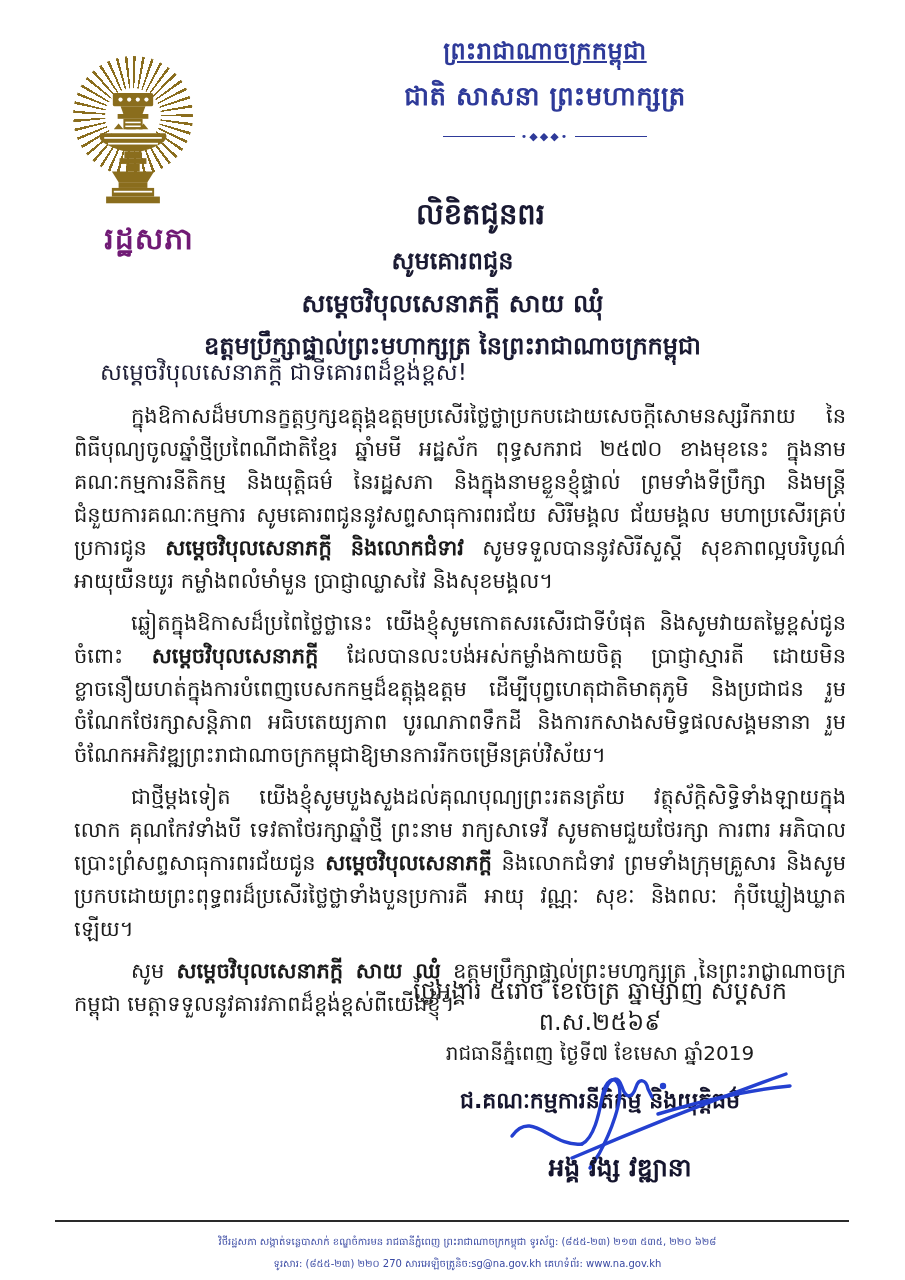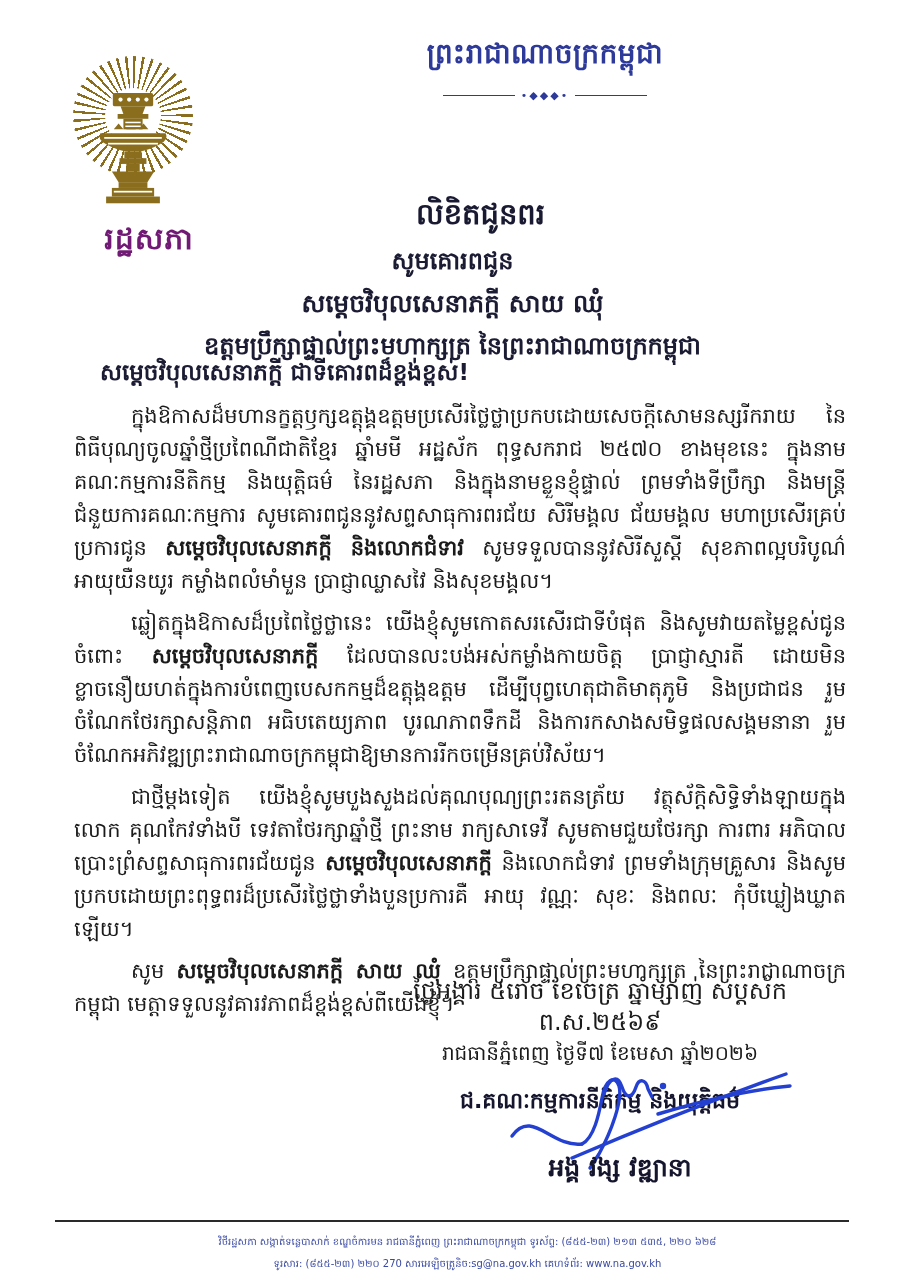--- a/index.html
+++ b/index.html
@@ -15,33 +15,33 @@
     background:repeating-conic-gradient(#8a6d1d 0deg 2.6deg, rgba(255,255,255,0) 2.6deg 8.8deg);
   }
   .rays-hole{position:absolute;left:47px;top:40px;width:56px;height:56px;border-radius:50%;background:#fff;}
   .vase{position:absolute;left:27px;top:10px;}
   .emblem-label{
     position:absolute;top:172px;left:16px;width:150px;
     color:#701a75;font-weight:bold;font-size:30px;letter-spacing:1px;
   }
   
   .header-center{position:absolute;left:240px;top:36px;width:610px;text-align:center;color:#2e3a99;}
-  .kingdom{font-size:28px;font-weight:bold;letter-spacing:.5px;}
+  .kingdom{font-size:24px;font-weight:bold;letter-spacing:.5px;text-decoration:underline;}
   .motto{font-size:26px;font-weight:bold;margin-top:9px;letter-spacing:.5px;}
   .divider{margin-top:13px;display:flex;align-items:center;justify-content:center;color:#2e3a99;}
   .divider .rule{height:1px;width:72px;background:#2e3a99;}
   .divider .orn{font-size:11px;letter-spacing:2px;padding:0 6px;line-height:11px;}
   
   .doc-title{position:absolute;left:0;top:196px;width:905px;text-align:center;
     font-size:29px;font-weight:bold;color:#191932;padding-left:28px;}
   .recipient{position:absolute;left:0;top:246px;width:905px;text-align:center;color:#1b1b33;}
   .recipient .r1{font-size:24px;font-weight:bold;}
   .recipient .r2{font-size:25px;font-weight:bold;margin-top:7px;}
   .recipient .r3{font-size:24px;font-weight:bold;margin-top:7px;}
-  .salutation{position:absolute;left:100px;top:358px;font-size:23px;font-weight:bold;color:#1b1b33;}
+  .salutation{position:absolute;left:100px;top:358px;font-size:23px;font-weight:normal;color:#1b1b33;}
   
   .letter-body{position:absolute;left:62px;top:400px;width:784px;}
   .letter-body p{
     margin:0 0 9px 12px;text-indent:57px;text-align:justify;
     font-size:21px;line-height:33px;color:#1a1a1a;
   }
   .letter-body .b{font-weight:bold;}
   
   .closing{position:absolute;left:350px;top:976px;width:500px;text-align:center;color:#1a1a1a;}
   .closing .c1{font-size:24px;line-height:31px;}
@@ -89,20 +89,21 @@
         <rect x="20" y="82" width="60" height="1.8"></rect>
         <rect x="24" y="88" width="52" height="1.8"></rect>
         <rect x="30" y="138" width="40" height="1.8"></rect>
       </g>
     </svg>
     <div class="emblem-label">រដ្ឋសភា</div>
   </div>
 
   <div class="header-center">
     <div class="kingdom">ព្រះរាជាណាចក្រកម្ពុជា</div>
+    <div class="motto">ជាតិ សាសនា ព្រះមហាក្សត្រ</div>
     <div class="divider">
       <span class="rule"></span>
       <span class="orn">•◆◆◆•</span>
       <span class="rule"></span>
     </div>
   </div>
 
   <div class="doc-title">លិខិតជូនពរ</div>
 
   <div class="recipient">
@@ -115,21 +116,21 @@
 
   <div class="letter-body">
       <p><span>ក្នុងឱកាសដ៏មហានក្ខត្តឫក្សឧត្តុង្គឧត្តមប្រសើរថ្លៃថ្លាប្រកបដោយសេចក្តីសោមនស្សរីករាយ នៃពិធីបុណ្យចូលឆ្នាំថ្មីប្រពៃណីជាតិខ្មែរ ឆ្នាំមមី អដ្ឋស័ក ពុទ្ធសករាជ ២៥៧០ ខាងមុខនេះ ក្នុងនាមគណៈកម្មការនីតិកម្ម និងយុត្តិធម៌ នៃរដ្ឋសភា និងក្នុងនាមខ្លួនខ្ញុំផ្ទាល់ ព្រមទាំងទីប្រឹក្សា និងមន្ត្រីជំនួយការគណៈកម្មការ សូមគោរពជូននូវសព្ទសាធុការពរជ័យ សិរីមង្គល ជ័យមង្គល មហាប្រសើរគ្រប់ប្រការជូន </span><span class="b">សម្តេចវិបុលសេនាភក្តី និងលោកជំទាវ</span><span> សូមទទួលបាននូវសិរីសួស្តី សុខភាពល្អបរិបូណ៌ អាយុយឺនយូរ កម្លាំងពលំមាំមួន ប្រាជ្ញាឈ្លាសវៃ និងសុខមង្គល។</span></p>
       <p><span>ឆ្លៀតក្នុងឱកាសដ៏ប្រពៃថ្លៃថ្លានេះ យើងខ្ញុំសូមកោតសរសើរជាទីបំផុត និងសូមវាយតម្លៃខ្ពស់ជូនចំពោះ </span><span class="b">សម្តេចវិបុលសេនាភក្តី</span><span> ដែលបានលះបង់អស់កម្លាំងកាយចិត្ត ប្រាជ្ញាស្មារតី ដោយមិនខ្លាចនឿយហត់ក្នុងការបំពេញបេសកកម្មដ៏ឧត្តុង្គឧត្តម ដើម្បីបុព្វហេតុជាតិមាតុភូមិ និងប្រជាជន រួមចំណែកថែរក្សាសន្តិភាព អធិបតេយ្យភាព បូរណភាពទឹកដី និងការកសាងសមិទ្ធផលសង្គមនានា រួមចំណែកអភិវឌ្ឍព្រះរាជាណាចក្រកម្ពុជាឱ្យមានការរីកចម្រើនគ្រប់វិស័យ។</span></p>
       <p><span>ជាថ្មីម្តងទៀត យើងខ្ញុំសូមបួងសួងដល់គុណបុណ្យព្រះរតនត្រ័យ វត្ថុស័ក្តិសិទ្ធិទាំងឡាយក្នុងលោក គុណកែវទាំងបី ទេវតាថែរក្សាឆ្នាំថ្មី ព្រះនាម រាក្យសាទេវី សូមតាមជួយថែរក្សា ការពារ អភិបាល ប្រោះព្រំសព្ទសាធុការពរជ័យជូន </span><span class="b">សម្តេចវិបុលសេនាភក្តី</span><span> និងលោកជំទាវ ព្រមទាំងក្រុមគ្រួសារ និងសូមប្រកបដោយព្រះពុទ្ធពរដ៏ប្រសើរថ្លៃថ្លាទាំងបួនប្រការគឺ អាយុ វណ្ណៈ សុខៈ និងពលៈ កុំបីឃ្លៀងឃ្លាតឡើយ។</span></p>
       <p><span>សូម </span><span class="b">សម្តេចវិបុលសេនាភក្តី សាយ ឈុំ</span><span> ឧត្តមប្រឹក្សាផ្ទាល់ព្រះមហាក្សត្រ នៃព្រះរាជាណាចក្រកម្ពុជា មេត្តាទទួលនូវគារវភាពដ៏ខ្ពង់ខ្ពស់ពីយើងខ្ញុំ។</span></p>
     </div>
 
   <div class="closing">
     <div class="c1">ថ្ងៃអង្គារ ៥រោច ខែចេត្រ ឆ្នាំម្សាញ់ សប្តស័ក ព.ស.២៥៦៩</div>
-    <div class="c2">រាជធានីភ្នំពេញ ថ្ងៃទី៧ ខែមេសា ឆ្នាំ២០២៦</div>
+    <div class="c2">រាជធានីភ្នំពេញ ថ្ងៃទី៧ ខែមេសា ឆ្នាំ2019</div>
     <div class="c3">ជ.គណៈកម្មការនីតិកម្ម និងយុត្តិធម៌</div>
   </div>
 
   <svg class="signature" viewBox="0 0 306 132">
     <g stroke="#2440d0" stroke-width="3.4" fill="none" stroke-linecap="round">
       <path d="M14 80 C 34 52, 54 92, 84 88"></path>
       <path d="M84 88 C 96 82, 101 58, 104 42 C 107 24, 117 18, 121 30 C 125 44, 113 76, 101 98 L 92 112"></path>
       <path d="M106 38 C 112 20, 120 19, 124 31 C 128 43, 134 43, 138 31 C 141 22, 148 23, 150 33 L 154 41"></path>
       <path d="M74 102 C 130 78, 220 42, 288 18"></path>
       <path d="M160 58 C 200 46, 250 34, 292 30"></path>

